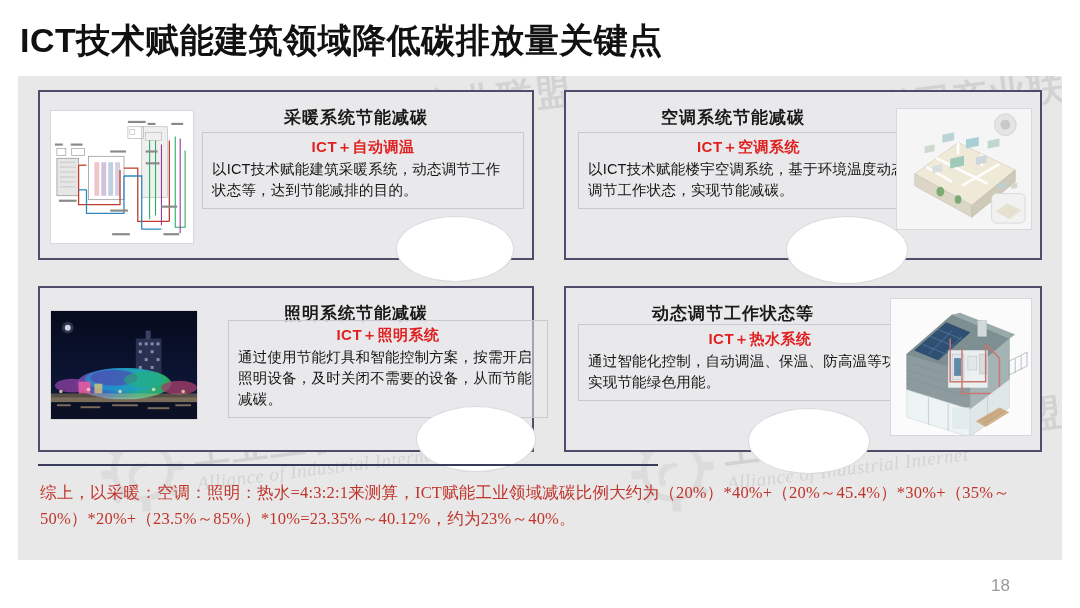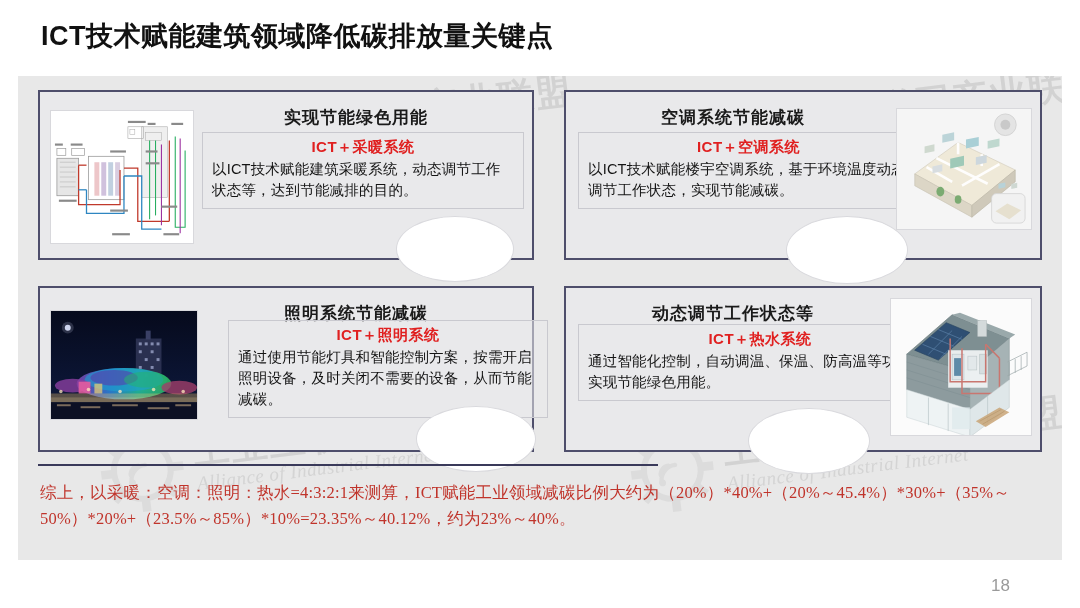--- a/index.html
+++ b/index.html
@@ -6,22 +6,22 @@
   html, body {
     width: 1080px; height: 608px;
     background: #ffffff;
     font-family: "Liberation Sans", "DejaVu Sans", sans-serif;
     overflow: hidden;
   }
   .slide { position: relative; width: 1080px; height: 608px; background: #ffffff; }
 
   
   .title {
-    position: absolute; left: 41px; top: 18px;
-    font-size: 27px; font-weight: 700; color: #111111;
+    position: absolute; left: 20px; top: 18px;
+    font-size: 34px; font-weight: 700; color: #111111;
     letter-spacing: 0.5px; white-space: nowrap;
     font-family: "Liberation Sans", "DejaVu Sans", sans-serif;
   }
 
   
   .canvas {
     position: absolute; left: 18px; top: 76px;
     width: 1044px; height: 484px;
     background: #e8e8e8;
     overflow: hidden;
@@ -252,21 +252,21 @@
           <circle cx="37" cy="63" r="4" fill="#dcdcdc"></circle>
         </svg>
         <div class="wm-txt">
           <div class="wm-cn">工业互联网产业联盟</div>
           <div class="wm-en">Alliance of Industrial Internet</div>
         </div>
       </div>
     </div>
 
     <div class="panel p1">
-      <div class="panel-title" style="top:14px; left:150px; right:10px;">实现节能绿色用能</div>
+      <div class="panel-title" style="top:14px; left:150px; right:10px;">采暖系统节能减碳</div>
 
       <div class="media" style="left:10px; top:18px; width:144px; height:134px;">
         <svg class="schem" viewBox="0 0 144 134" preserveAspectRatio="none">
           <rect x="0" y="0" width="144" height="134" fill="#ffffff"></rect>
 
           <rect x="6" y="48" width="22" height="38" fill="#e6e6e6" stroke="#9a9a9a" stroke-width="0.8"></rect>
           <g stroke="#b5b5b5" stroke-width="0.6">
             <line x1="9" y1="52" x2="25" y2="52"></line>
               <line x1="9" y1="57" x2="25" y2="57"></line>
             <line x1="9" y1="62" x2="25" y2="62"></line>
@@ -324,21 +324,21 @@
             <rect x="60" y="100" width="18" height="2.2"></rect>
               <rect x="62" y="124" width="18" height="2.2"></rect>
             <rect x="112" y="96" width="16" height="2.2"></rect>
               <rect x="114" y="124" width="16" height="2.2"></rect>
             <rect x="8" y="90" width="18" height="2.2"></rect>
           </g>
         </svg>
       </div>
 
       <div class="desc" style="left:162px; top:40px; width:322px;">
-        <div class="desc-head">ICT＋采暖系统</div>
+        <div class="desc-head">ICT＋自动调温</div>
         <div class="desc-body">以ICT技术赋能建筑采暖系统，动态调节工作状态等，达到节能减排的目的。</div>
       </div>
     </div>
 
     <div class="panel p2">
       <div class="panel-title" style="top:14px; left:10px; right:150px;">空调系统节能减碳</div>
 
       <div class="desc" style="left:12px; top:40px; width:341px;">
         <div class="desc-head">ICT＋空调系统</div>
         <div class="desc-body">以ICT技术赋能楼宇空调系统，基于环境温度动态调节工作状态，实现节能减碳。</div>

